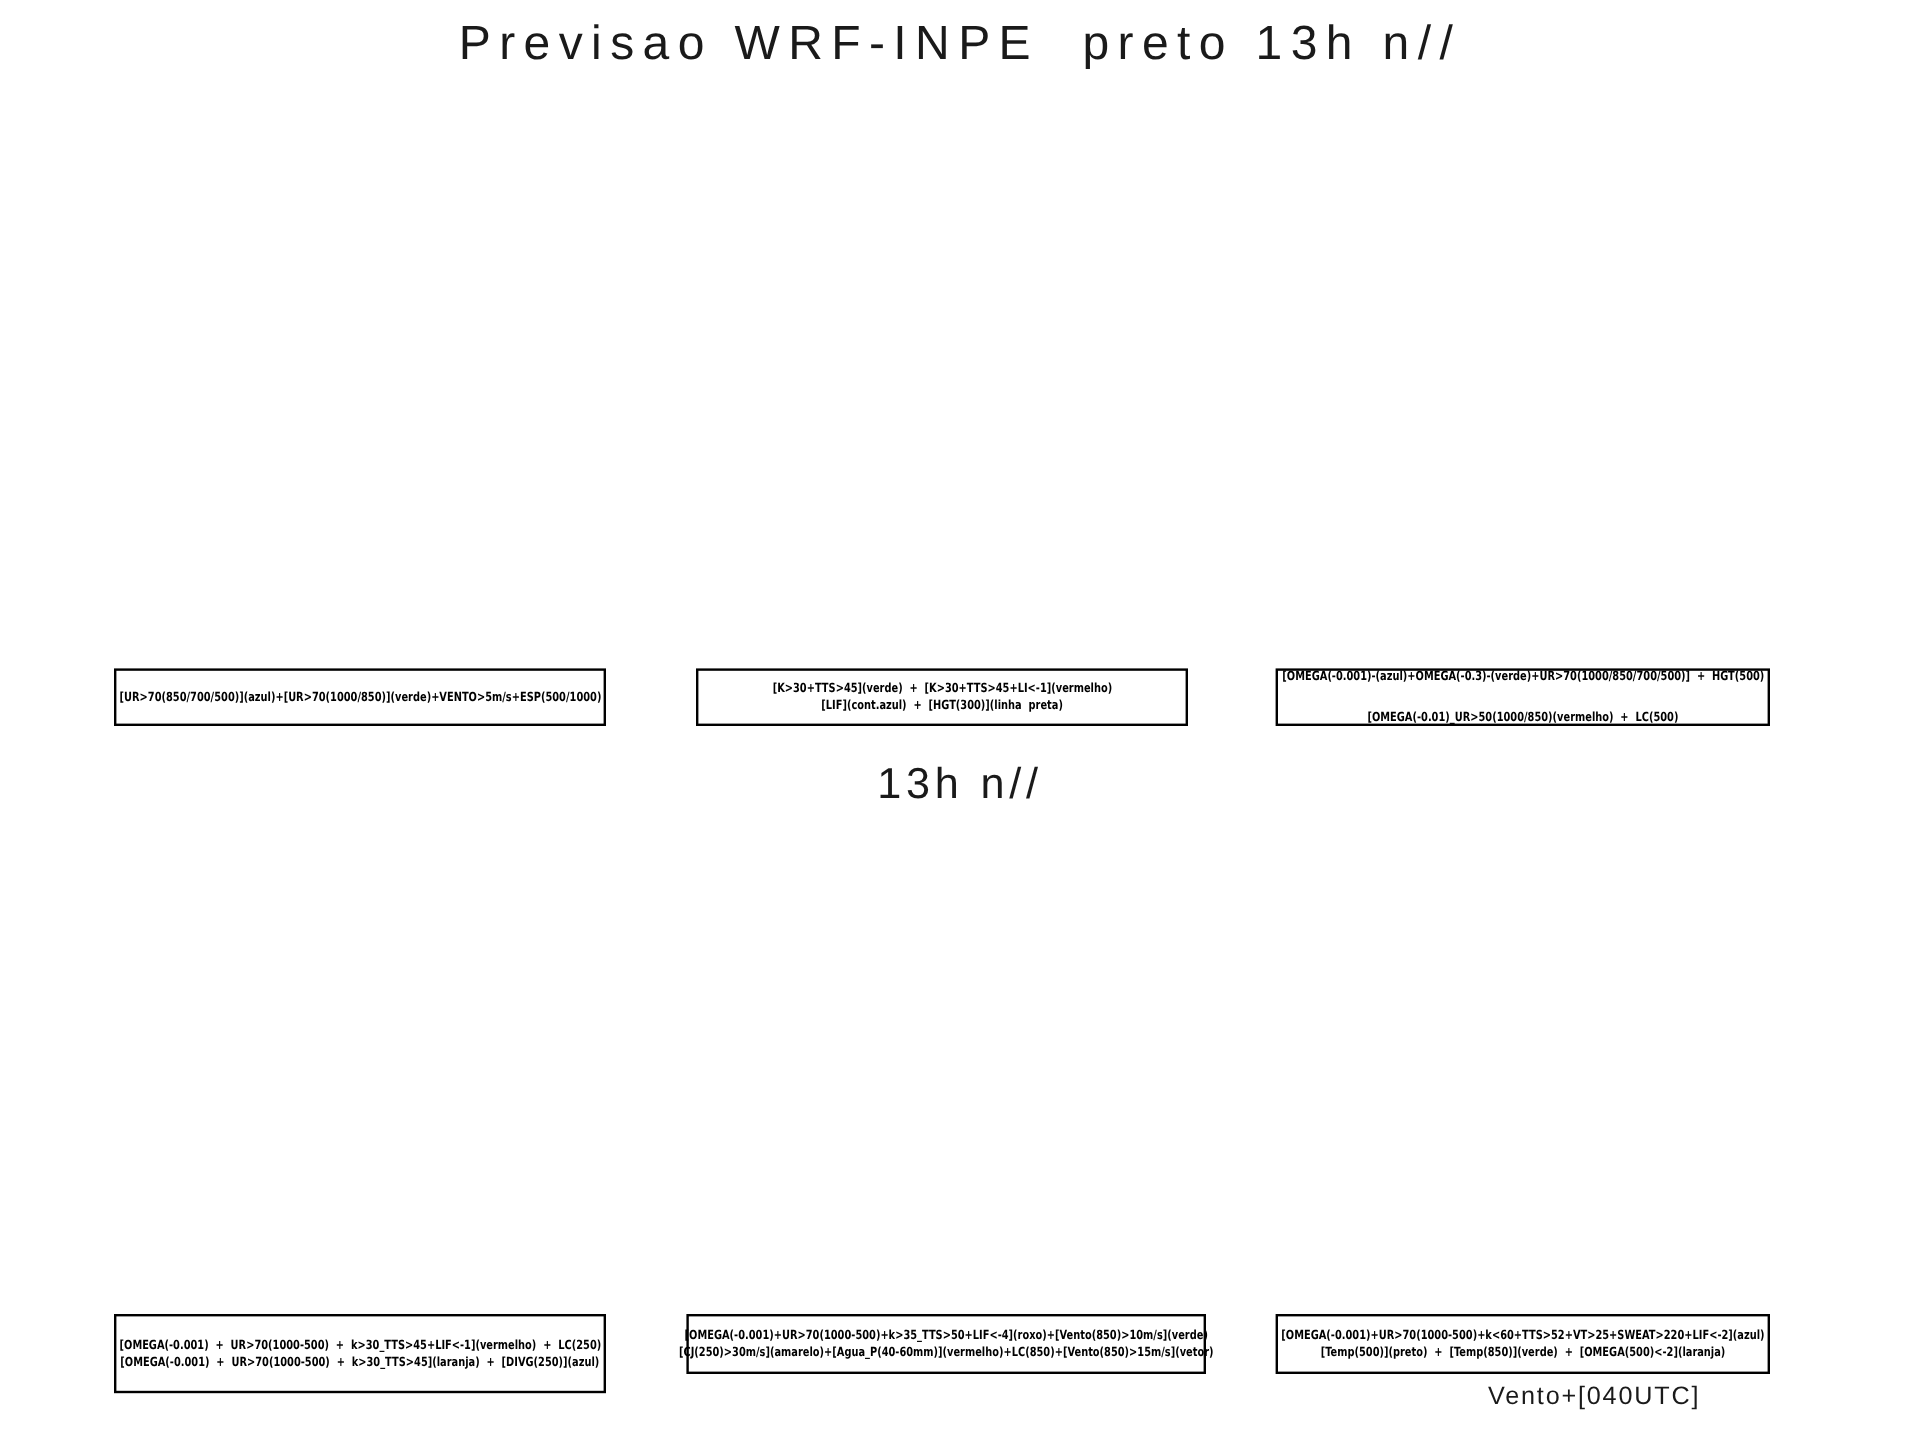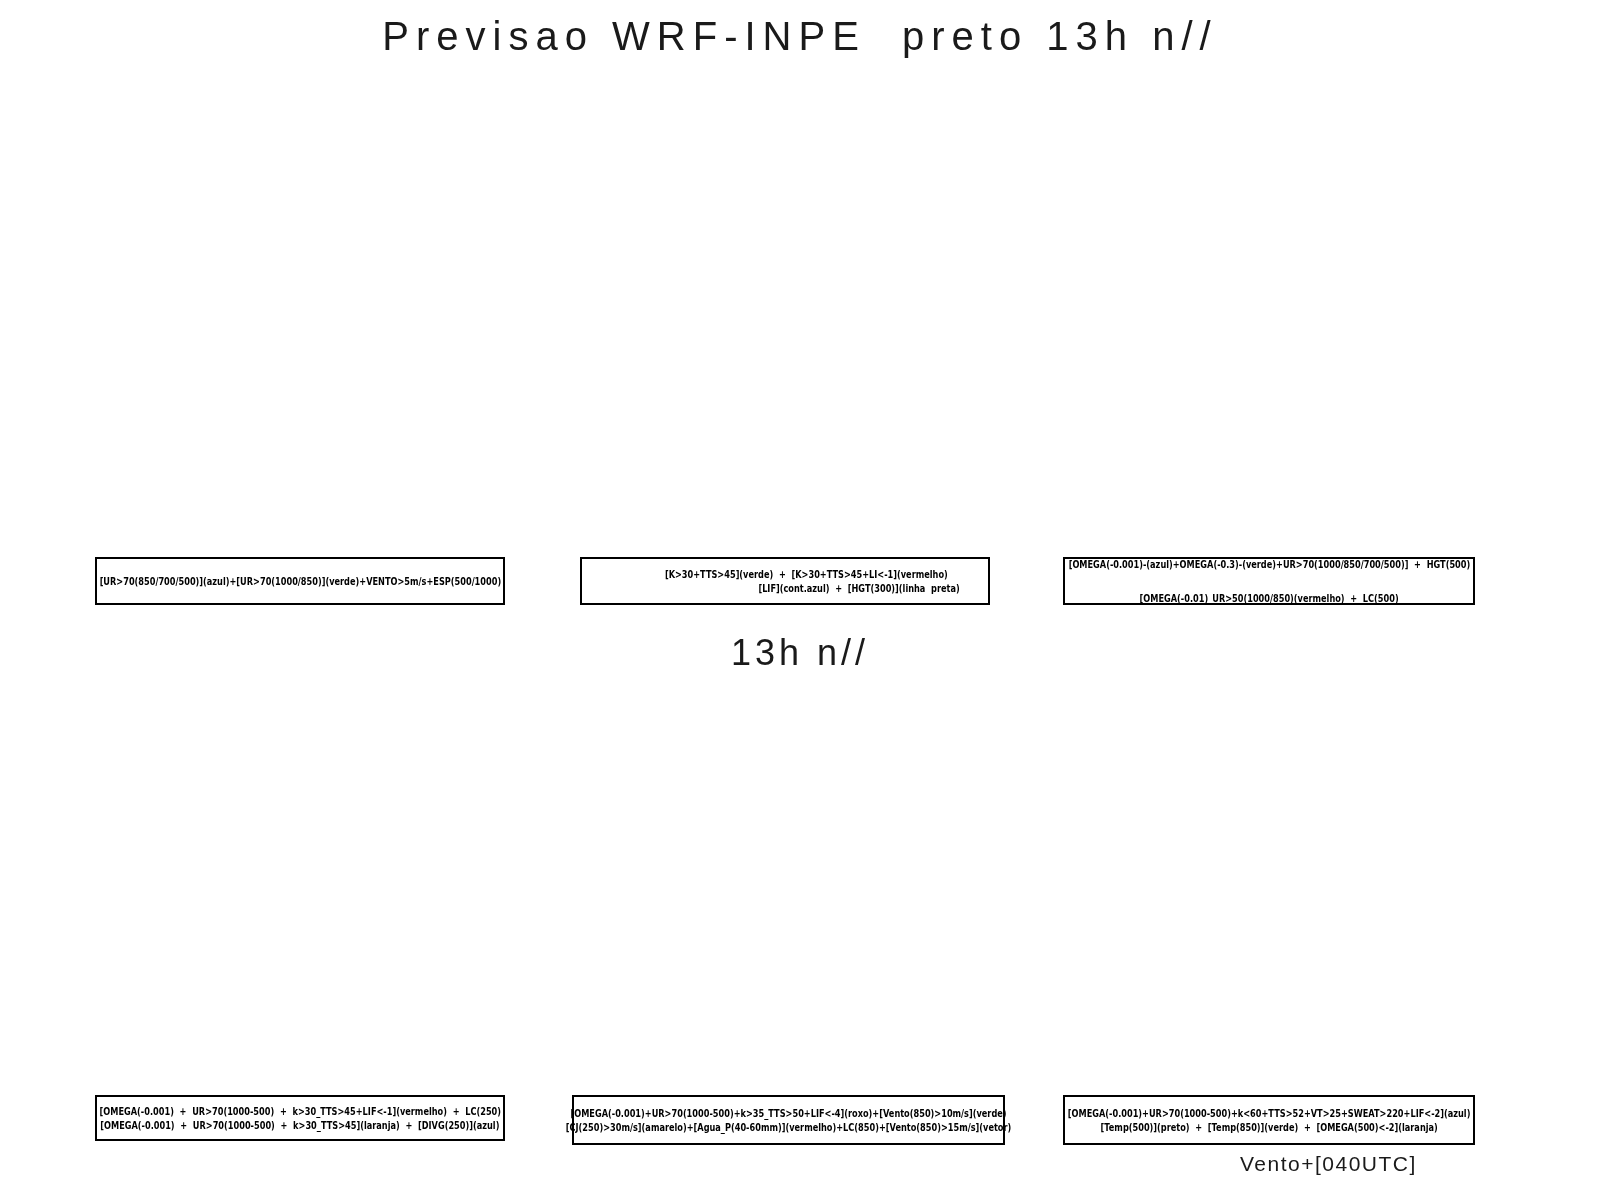--- a/index.html
+++ b/index.html
@@ -66,23 +66,23 @@
     font-size: 10.5px;
     line-height: 14px;
     white-space: pre;
     transform: scaleX(0.78);
     transform-origin: 50% 50%;
     color: #000000;
   }
   .legend-line:empty { display: none; }
   
   .box-tl { left: 95px;  top: 557px;  width: 410px; height: 48px; }
-  .box-tc { left: 580px; top: 557px;  width: 410px; height: 48px; align-items: flex-end; }
+  .box-tc { left: 580px; top: 557px;  width: 410px; height: 48px; }
   .box-tr { left: 1063px;top: 557px;  width: 412px; height: 48px; gap: 20px; }
-  .box-bl { left: 95px;  top: 1095px; width: 410px; height: 46px; }
+  .box-bl { left: 95px;  top: 1095px; width: 410px; height: 66px; }
   .box-bc { left: 572px; top: 1095px; width: 433px; height: 50px; }
   .box-br { left: 1063px;top: 1095px; width: 412px; height: 50px; }
 </style>
 </head>
 <body>
 
 <div class="page">
 
   <div class="page-title">Previsao WRF-INPE  preto 13h n//</div>
 

